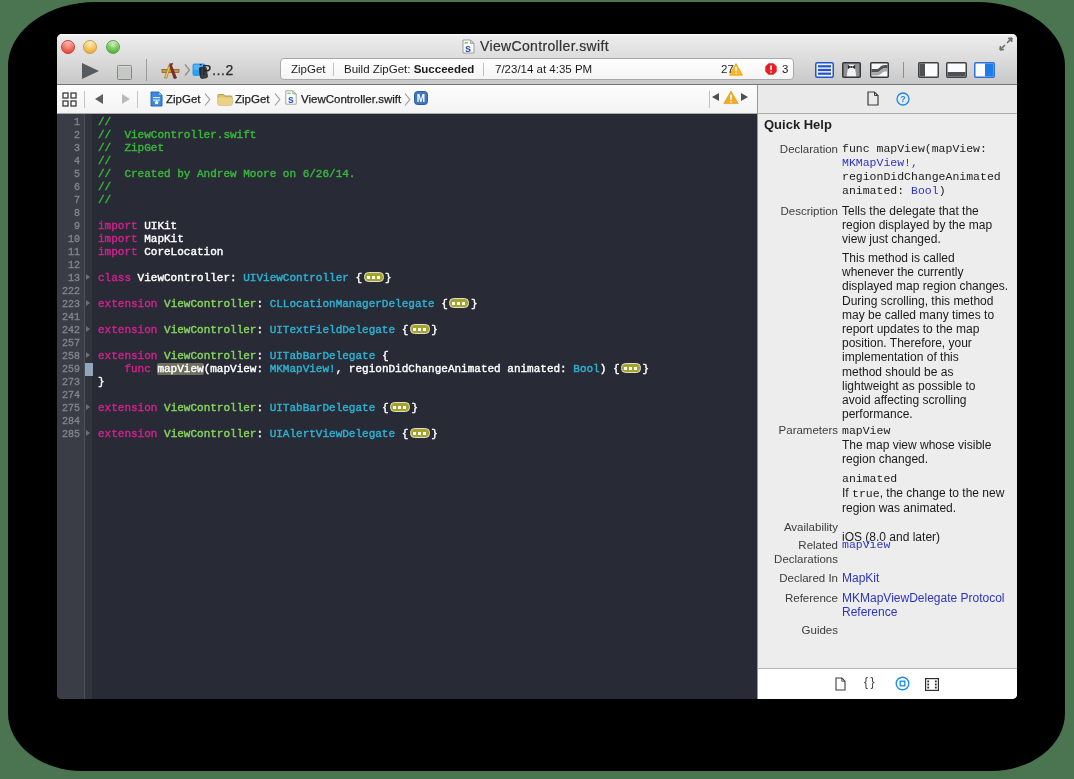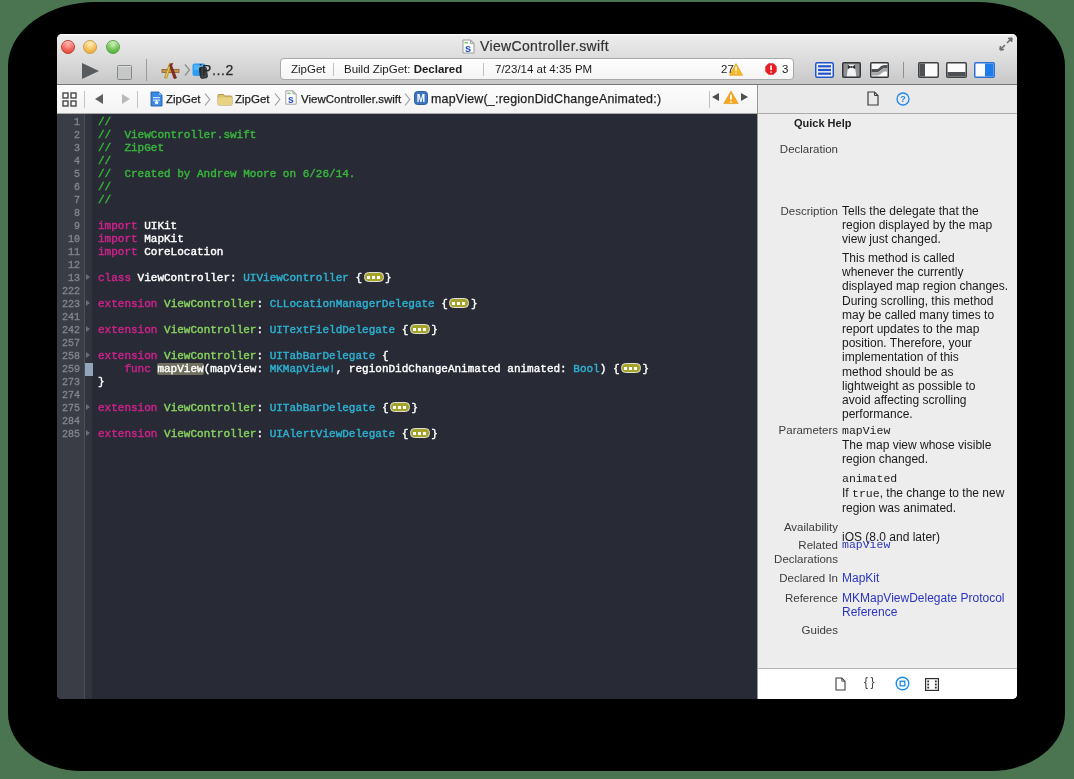--- a/index.html
+++ b/index.html
@@ -41,21 +41,21 @@
 #code .gr{color:#87d35f;}
 #code .hl{background:#716f5f;border-radius:2px;}
 .pill{display:inline-block;margin:0 1.5px;width:18px;height:8px;background:#a5a32a;border:1px solid #deded6;border-radius:4.5px;vertical-align:-1px;position:relative;line-height:8px;}
 .pill i{position:absolute;top:3px;width:3px;height:3px;background:#fff;}
 
 #panel{position:absolute;left:700px;top:0;width:258.5px;height:585px;background:#ededed;border-left:1.5px solid #979797;}
 #panel .lab{position:absolute;font-size:11.5px;color:#3c3c3c;text-align:right;width:80px;left:0px;line-height:14.2px;}
 #panel .val{position:absolute;left:84px;width:168px;font-size:12px;color:#1a1a1a;line-height:14.2px;}
 #panel .mono{font-family:"Liberation Mono",monospace;font-size:11.5px;}
 #panel .lk{color:#2d35c0;}
-#qh{position:absolute;left:6px;top:3px;font-size:11px;font-weight:bold;color:#1e1e1e;margin-left:30px;}
+#qh{position:absolute;left:6px;top:3px;font-size:13px;font-weight:bold;color:#1e1e1e;}
 #pbottom{position:absolute;left:700px;top:554px;width:258.5px;height:31px;background:#ffffff;border-left:1.5px solid #979797;border-top:1px solid #b4b4b4;}
 </style></head>
 <body>
 <div id="shadow"></div>
 <div id="win">
   <div id="tbar">
     <span class="tl" id="tl-r"></span>
       <span class="tl" id="tl-y"></span>
       <span class="tl" id="tl-g"></span>
     <div id="wtitle">ViewController.swift</div>
@@ -82,21 +82,21 @@
       </svg>
     <svg class="icbtn" style="left:135px" width="17" height="17" viewBox="0 0 17 17">
         <rect x="0.5" y="1.5" width="13" height="12.5" rx="2" fill="#2e9df5"></rect>
         <rect x="2" y="3" width="10" height="5" fill="#55b3f8"></rect>
         <rect x="7.8" y="5.2" width="7" height="11" rx="1.5" transform="rotate(-8 11 10)" fill="#3d4248" stroke="#23272b" stroke-width="0.8"></rect>
       </svg>
     <div class="jt" style="left:142px;top:29px;font-size:14px;color:#2a2a2a;position:absolute;">iP…2</div>
     <div id="activity">
       <span class="t" style="left:10px">ZipGet</span>
       <span class="s" style="left:52px"></span>
-      <span class="t" style="left:63px">Build ZipGet: <b>Declared</b></span>
+      <span class="t" style="left:63px">Build ZipGet: <b>Succeeded</b></span>
       <span class="s" style="left:202px"></span>
       <span class="t" style="left:214px">7/23/14 at 4:35 PM</span>
       <svg style="position:absolute;left:448px;top:3.5px" width="14" height="13" viewBox="0 0 14 13">
           <path d="M7 0.6 L13.5 12.2 H0.5 Z" fill="#fcb722" stroke="#e89d0e" stroke-width="0.7" stroke-linejoin="round"></path>
           <rect x="6.2" y="3.8" width="1.6" height="4.6" rx="0.8" fill="#fff"></rect>
           <rect x="6.2" y="9.6" width="1.6" height="1.5" rx="0.8" fill="#fff"></rect>
         </svg>
       <span class="t" style="left:440px">27</span>
       <svg style="position:absolute;left:484px;top:4px" width="12" height="12" viewBox="0 0 12 12">
           <polygon points="3.6,0.3 8.4,0.3 11.7,3.6 11.7,8.4 8.4,11.7 3.6,11.7 0.3,8.4 0.3,3.6" fill="#ea1c23"></polygon>
@@ -176,21 +176,20 @@
         <text x="5.8" y="12.6" font-size="10.5" font-weight="bold" fill="#2050c0" text-anchor="middle" font-family="Liberation Sans">s</text>
       </svg>
     <span class="jt" style="left:244px">ViewController.swift</span>
     <svg style="position:absolute;left:347px;top:8px" width="7" height="13" viewBox="0 0 7 13">
         <polyline points="1,0.5 5.8,6.5 1,12.5" fill="none" stroke="#9e9e9e" stroke-width="1.2"></polyline>
       </svg>
     <svg style="position:absolute;left:357px;top:6px" width="14" height="14" viewBox="0 0 14 14">
         <rect x="0.5" y="0.5" width="13" height="13" rx="3" fill="#3f76c2" stroke="#2d5f9e" stroke-width="1"></rect>
         <text x="7" y="10.5" font-size="10" font-weight="bold" fill="#fff" text-anchor="middle" font-family="Liberation Sans">M</text>
       </svg>
-    <span class="jt" style="left:374px;font-size:12.4px;letter-spacing:0.25px;">mapView(_:regionDidChangeAnimated:)</span>
   </div>
   <div id="jbarR">
 
     <svg style="position:absolute;left:109px;top:6px" width="12" height="15" viewBox="0 0 12 15">
         <path d="M1 1 h6.5 L11 4.5 V14 H1 Z" fill="none" stroke="#3c3c3c" stroke-width="1.2"></path>
         <path d="M7.5 1 V4.5 H11" fill="none" stroke="#3c3c3c" stroke-width="1"></path>
       </svg>
     <svg style="position:absolute;left:138px;top:7px" width="14" height="14" viewBox="0 0 14 14">
         <circle cx="7" cy="7" r="6" fill="none" stroke="#1e87e8" stroke-width="1.3"></circle>
         <text x="7" y="10.2" font-size="9" font-weight="bold" fill="#1e87e8" text-anchor="middle" font-family="Liberation Sans">?</text>
@@ -262,20 +261,21 @@
     <span class="k">func</span> <span class="hl">mapView</span>(mapView: <span class="cy">MKMapView!</span>, regionDidChangeAnimated animated: <span class="cy">Bool</span>) {<span class="pill"><i style="left:2px"></i><i style="left:7px"></i><i style="left:12px"></i></span>}
 }
 
 <span class="k">extension</span> <span class="gr">ViewController</span>: <span class="cy">UITabBarDelegate</span> {<span class="pill"><i style="left:2px"></i><i style="left:7px"></i><i style="left:12px"></i></span>}
 
 <span class="k">extension</span> <span class="gr">ViewController</span>: <span class="cy">UIAlertViewDelegate</span> {<span class="pill"><i style="left:2px"></i><i style="left:7px"></i><i style="left:12px"></i></span>}</pre>
     </div>
     <div id="panel">
       <div id="qh">Quick Help</div>
       <div class="lab" style="top:27.5px">Declaration</div>
+      <div class="val mono" style="top:27.5px">func mapView(mapView:<br><span class="lk">MKMapView!,</span><br>regionDidChangeAnimated<br>animated: <span class="lk">Bool</span>)</div>
       <div class="lab" style="top:89.5px">Description</div>
       <div class="val" style="top:89.5px;width:180px;">Tells the delegate that the<br>region displayed by the map<br>view just changed.<div style="height:4.8px"></div>This method is called<br>whenever the currently<br>displayed map region changes.<br>During scrolling, this method<br>may be called many times to<br>report updates to the map<br>position. Therefore, your<br>implementation of this<br>method should be as<br>lightweight as possible to<br>avoid affecting scrolling<br>performance.</div>
       <div class="lab" style="top:308.5px">Parameters</div>
       <div class="val" style="top:308.5px;width:180px;"><span class="mono">mapView</span><br>The map view whose visible<br>region changed.<div style="height:4.8px"></div><span class="mono">animated</span><br>If <span class="mono">true</span>, the change to the new<br>region was animated.</div>
       <div class="lab" style="top:405.5px">Availability</div>
       <div class="val" style="top:416px">iOS (8.0 and later)</div>
       <div class="lab" style="top:423.5px">Related Declarations</div>
       <div class="val mono lk" style="top:423.5px">mapView</div>
       <div class="lab" style="top:456.5px">Declared In</div>
       <div class="val lk" style="top:456.5px">MapKit</div>

